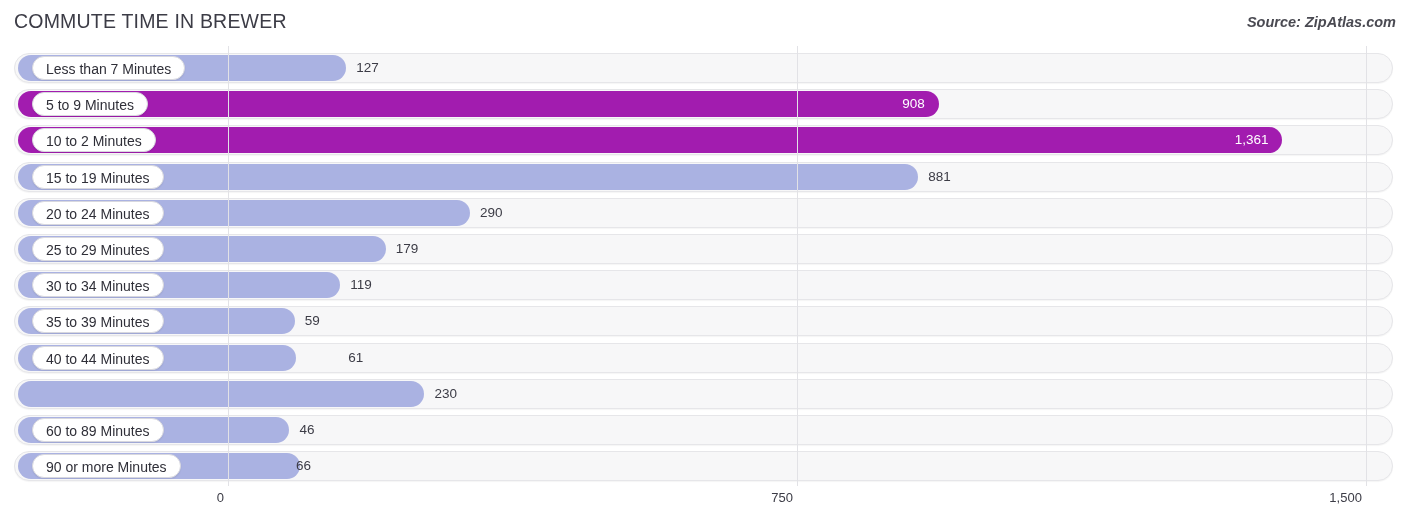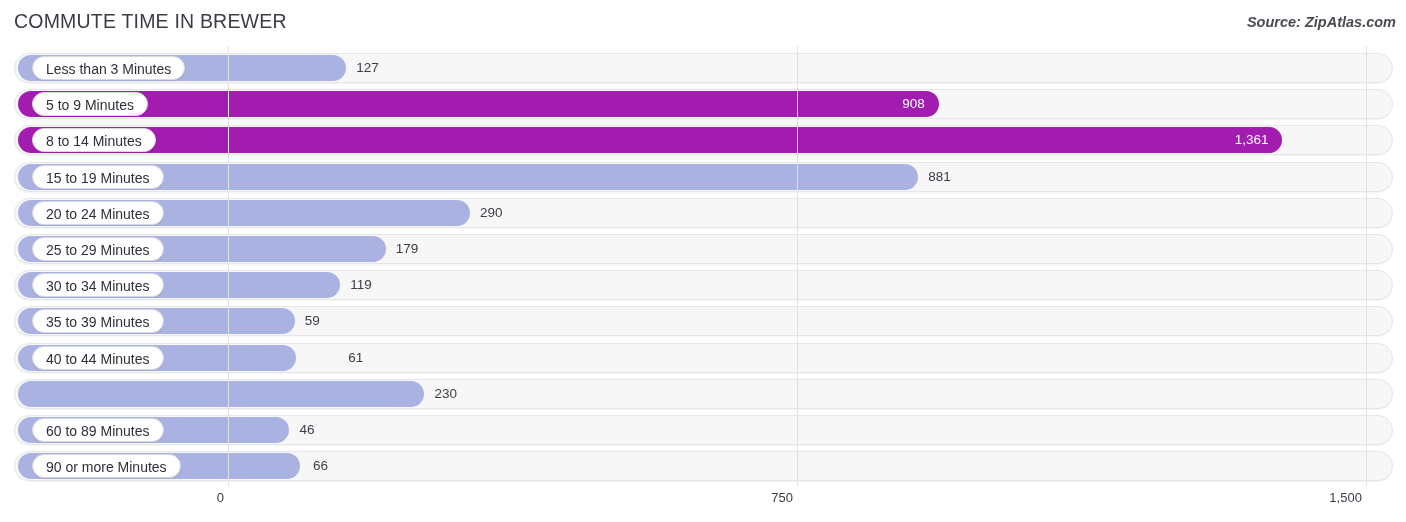--- a/index.html
+++ b/index.html
@@ -166,35 +166,35 @@
     <div class="gridlines" id="gridlines">
         <div class="gridline" style="left: 228px;"></div>
         <div class="gridline" style="left: 796.95px;"></div>
         <div class="gridline" style="left: 1365.9px;"></div>
       </div>
     <div class="rows" id="rows">
         <div class="row" style="top: 7px;">
           <div class="track"></div>
           <div class="bar" style="width: 328.342px;"></div>
           <span class="bar-value-out" style="left: 342.342px;">127</span>
-          <div class="pill">Less than 3 Minutes</div>
+          <div class="pill">Less than 7 Minutes</div>
         </div>
         <div class="row" style="top: 43.2px;">
           <div class="track"></div>
           <div class="bar dark" style="width: 920.809px;">
             <span class="bar-value-in">908</span>
           </div>
           <div class="pill">5 to 9 Minutes</div>
         </div>
         <div class="row" style="top: 79.4px;">
           <div class="track"></div>
           <div class="bar dark" style="width: 1264.45px;">
             <span class="bar-value-in">1,361</span>
           </div>
-          <div class="pill">8 to 14 Minutes</div>
+          <div class="pill">10 to 2 Minutes</div>
         </div>
         <div class="row" style="top: 115.6px;">
           <div class="track"></div>
           <div class="bar" style="width: 900.327px;"></div>
           <span class="bar-value-out" style="left: 914.327px;">881</span>
           <div class="pill">15 to 19 Minutes</div>
         </div>
         <div class="row" style="top: 151.8px;">
           <div class="track"></div>
           <div class="bar" style="width: 451.994px;"></div>
@@ -232,21 +232,21 @@
         </div>
         <div class="row" style="top: 369px;">
           <div class="track"></div>
           <div class="bar" style="width: 271.447px;"></div>
           <span class="bar-value-out" style="left: 285.447px;">46</span>
           <div class="pill">60 to 89 Minutes</div>
         </div>
         <div class="row" style="top: 405.2px;">
           <div class="track"></div>
           <div class="bar" style="width: 282.068px;"></div>
-          <span class="bar-value-out" style="left: 299px;">66</span>
+          <span class="bar-value-out" style="left: 282px;">66</span>
           <div class="pill">90 or more Minutes</div>
         </div>
       </div>
   </div>
 
   <div class="axis" id="axis">
       <div class="tick-label" style="left: 224px;">0</div>
       <div class="tick-label" style="left: 792.95px;">750</div>
       <div class="tick-label" style="left: 1361.9px;">1,500</div>
     </div>

